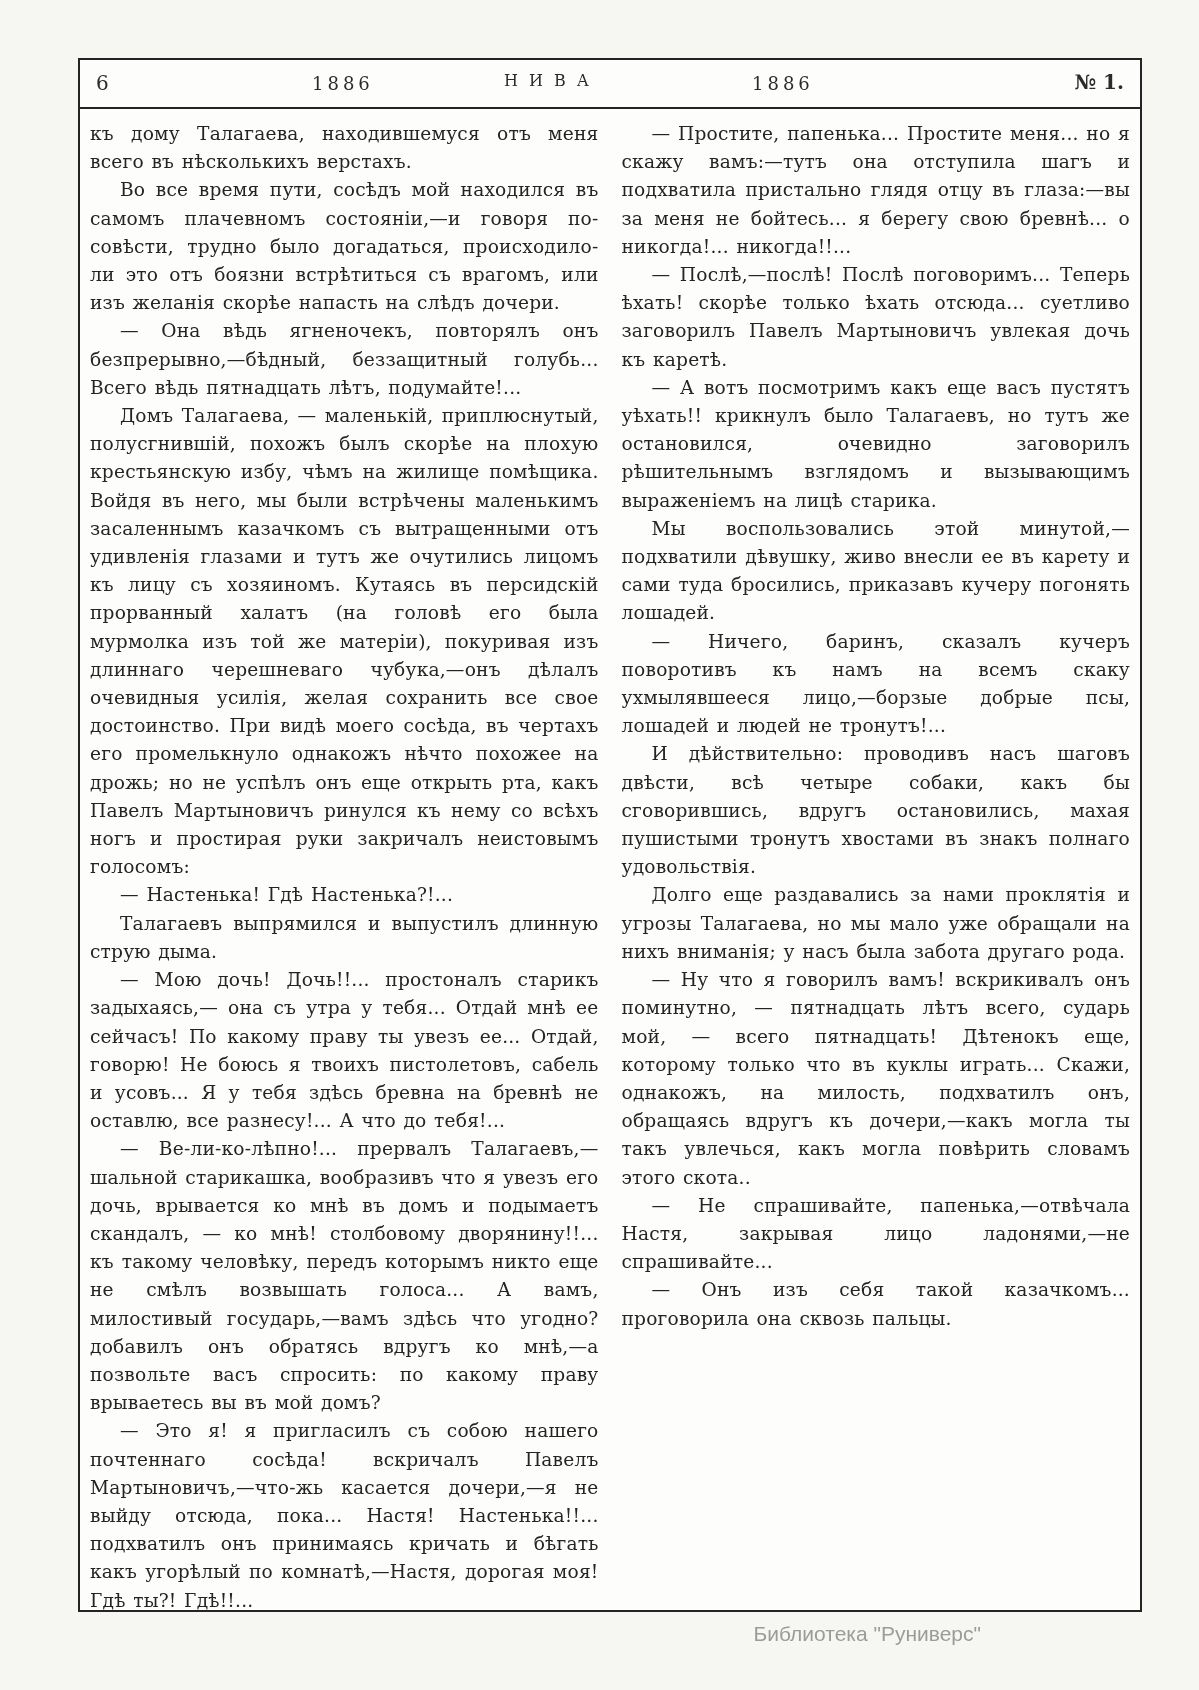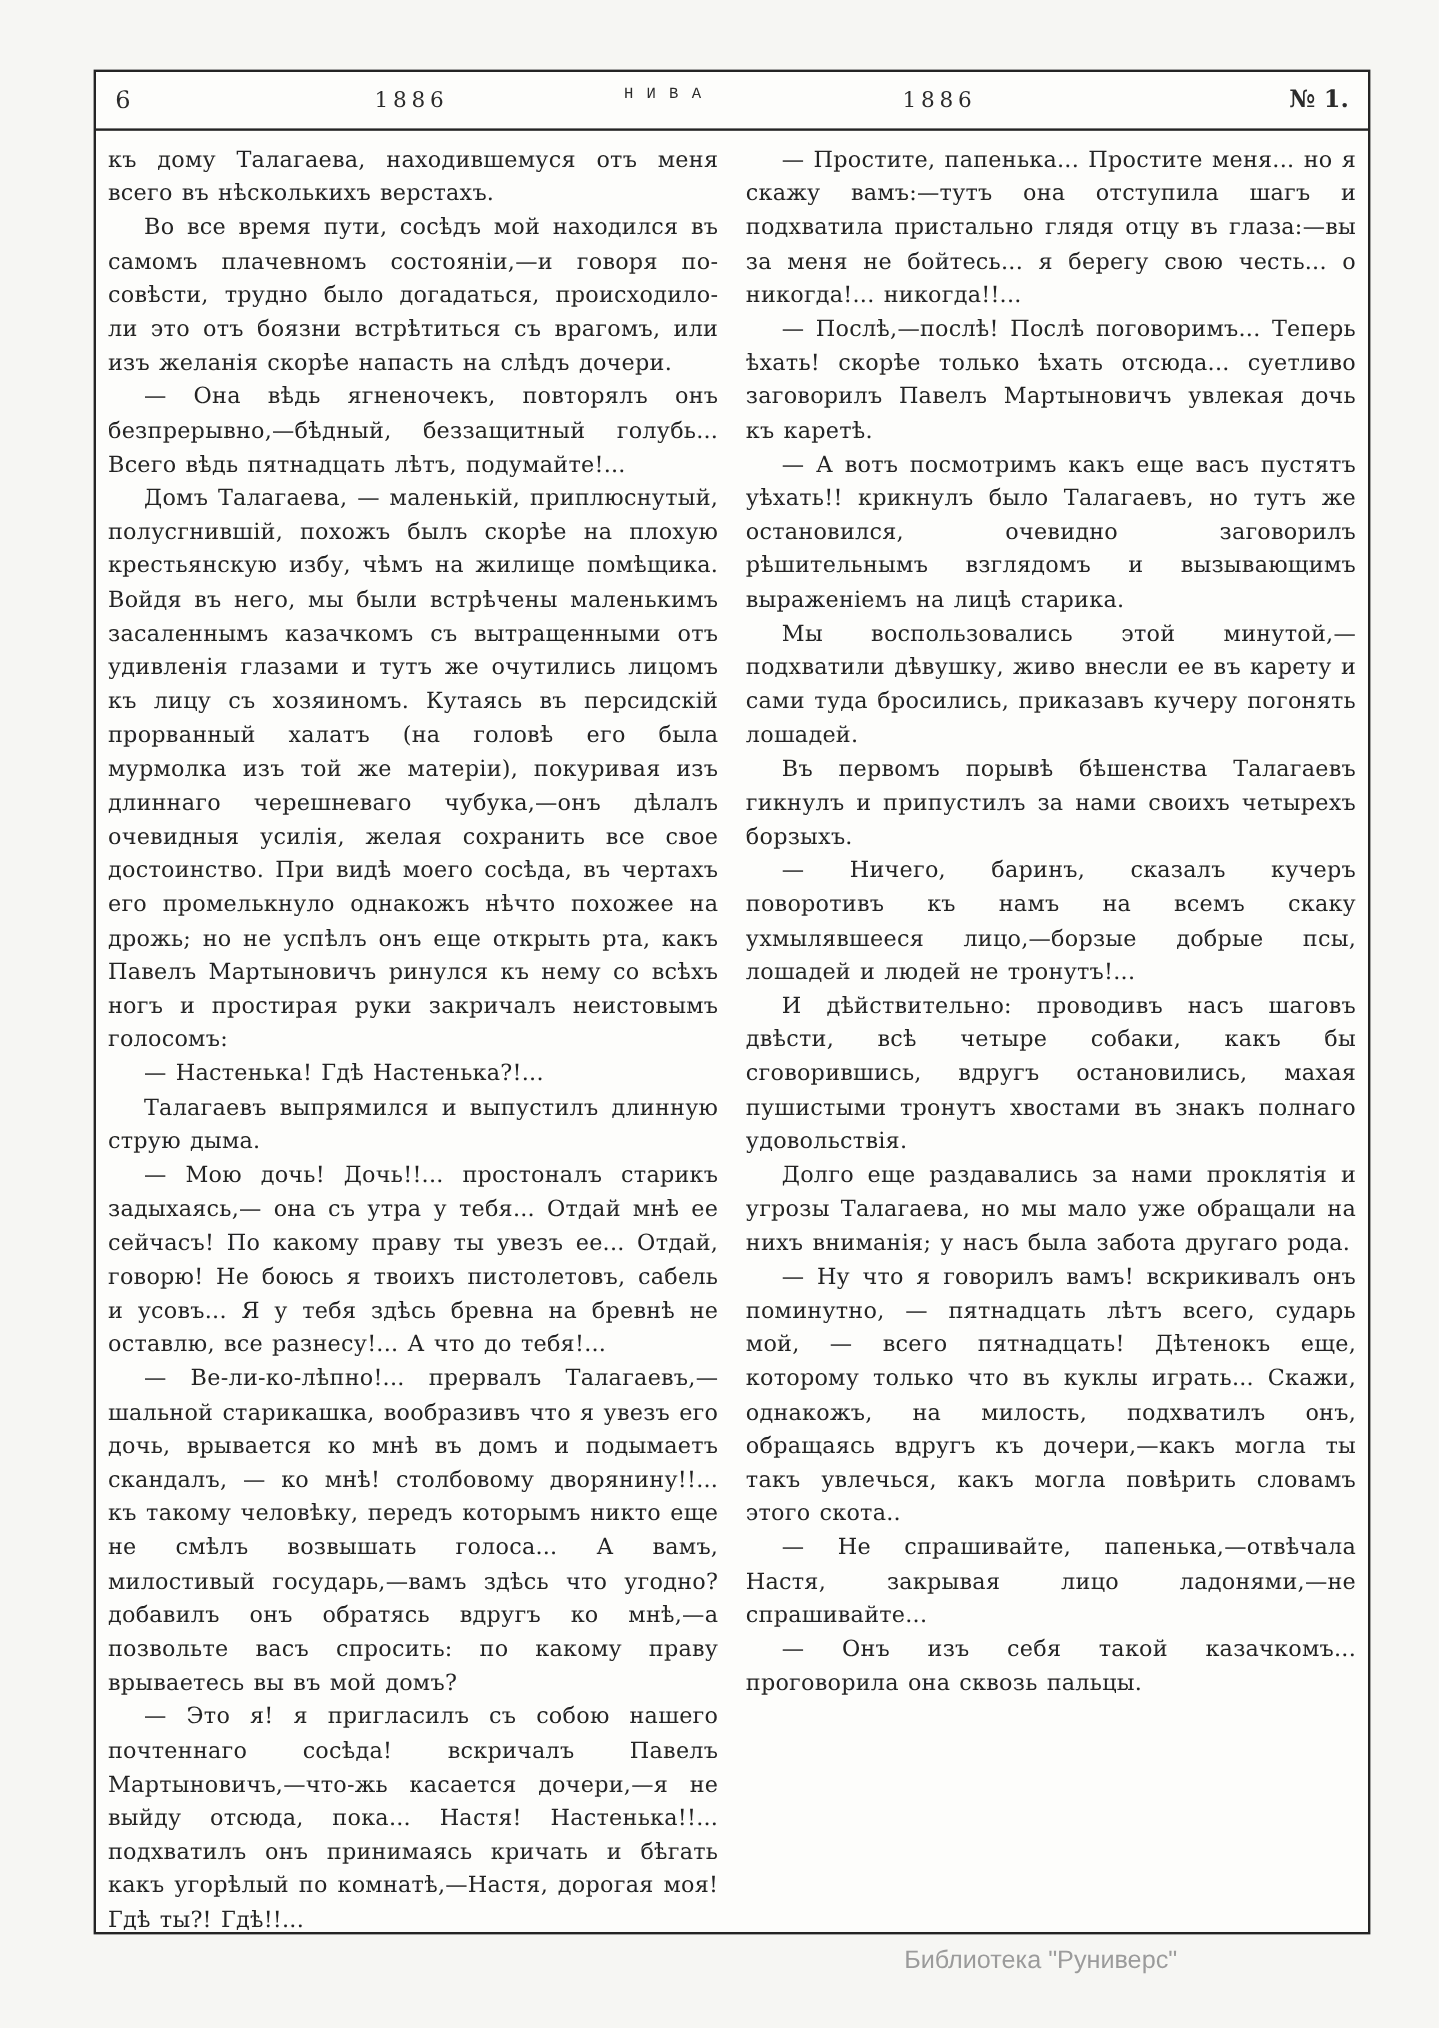--- a/index.html
+++ b/index.html
@@ -13,21 +13,21 @@
     position:absolute;left:78px;top:58px;width:1064px;height:1554px;
     background:#fdfdfb;border:2px solid #242424;box-sizing:border-box;
   }
   .page-header{
     position:relative;height:47px;border-bottom:2px solid #242424;
     color:#2b2b2b;
   }
   .page-header span{position:absolute;white-space:nowrap;}
   .pg-num{left:16px;top:11px;font-size:20px;}
   .yr-left{left:232px;top:13px;font-size:18px;letter-spacing:4px;}
-  .journal{left:440px;top:11px;font-size:13px;letter-spacing:11px;font-family:Liberation Mono, monospace;}
+  .journal{left:424px;top:11px;font-size:16px;letter-spacing:11px;}
   .yr-right{left:672px;top:13px;font-size:18px;letter-spacing:4px;}
   .issue{right:16px;top:10px;font-size:20px;font-weight:bold;}
   .body-columns{
     position:absolute;top:49px;bottom:0;left:0;right:0;
     display:flex;gap:23px;padding:11px 10px 8px 10px;box-sizing:border-box;
     overflow:hidden;
   }
   .col{
     flex:1 1 0;min-width:0;
     text-align:justify;
@@ -60,25 +60,24 @@
           <p>Во все время пути, сосѣдъ мой находился въ самомъ плачевномъ состояніи,—и говоря по-совѣсти, трудно было догадаться, происходило-ли это отъ боязни встрѣтиться съ врагомъ, или изъ желанія скорѣе напасть на слѣдъ дочери.</p>
           <p>— Она вѣдь ягненочекъ, повторялъ онъ безпрерывно,—бѣдный, беззащитный голубь... Всего вѣдь пятнадцать лѣтъ, подумайте!...</p>
           <p>Домъ Талагаева, — маленькій, приплюснутый, полусгнившій, похожъ былъ скорѣе на плохую крестьянскую избу, чѣмъ на жилище помѣщика. Войдя въ него, мы были встрѣчены маленькимъ засаленнымъ казачкомъ съ вытращенными отъ удивленія глазами и тутъ же очутились лицомъ къ лицу съ хозяиномъ. Кутаясь въ персидскій прорванный халатъ (на головѣ его была мурмолка изъ той же матеріи), покуривая изъ длиннаго черешневаго чубука,—онъ дѣлалъ очевидныя усилія, желая сохранить все свое достоинство. При видѣ моего сосѣда, въ чертахъ его промелькнуло однакожъ нѣчто похожее на дрожь; но не успѣлъ онъ еще открыть рта, какъ Павелъ Мартыновичъ ринулся къ нему со всѣхъ ногъ и простирая руки закричалъ неистовымъ голосомъ:</p>
           <p>— Настенька! Гдѣ Настенька?!...</p>
           <p>Талагаевъ выпрямился и выпустилъ длинную струю дыма.</p>
           <p>— Мою дочь! Дочь!!... простоналъ старикъ задыхаясь,— она съ утра у тебя... Отдай мнѣ ее сейчасъ! По какому праву ты увезъ ее... Отдай, говорю! Не боюсь я твоихъ пистолетовъ, сабель и усовъ... Я у тебя здѣсь бревна на бревнѣ не оставлю, все разнесу!... А что до тебя!...</p>
           <p>— Ве-ли-ко-лѣпно!... прервалъ Талагаевъ,—шальной старикашка, вообразивъ что я увезъ его дочь, врывается ко мнѣ въ домъ и подымаетъ скандалъ, — ко мнѣ! столбовому дворянину!!... къ такому человѣку, передъ которымъ никто еще не смѣлъ возвышать голоса... А вамъ, милостивый государь,—вамъ здѣсь что угодно? добавилъ онъ обратясь вдругъ ко мнѣ,—а позвольте васъ спросить: по какому праву врываетесь вы въ мой домъ?</p>
           <p>— Это я! я пригласилъ съ собою нашего почтеннаго сосѣда! вскричалъ Павелъ Мартыновичъ,—что-жь касается дочери,—я не выйду отсюда, пока... Настя! Настенька!!... подхватилъ онъ принимаясь кричать и бѣгать какъ угорѣлый по комнатѣ,—Настя, дорогая моя! Гдѣ ты?! Гдѣ!!...</p>
         </div>
       <div class="col" id="col-right">
-          <p>— Простите, папенька... Простите меня... но я скажу вамъ:—тутъ она отступила шагъ и подхватила пристально глядя отцу въ глаза:—вы за меня не бойтесь... я берегу свою честь... о никогда!... никогда!!...</p>
+          <p>— Простите, папенька... Простите меня... но я скажу вамъ:—тутъ она отступила шагъ и подхватила пристально глядя отцу въ глаза:—вы за меня не бойтесь... я берегу свою бревнѣ... о никогда!... никогда!!...</p>
           <p>— Послѣ,—послѣ! Послѣ поговоримъ... Теперь ѣхать! скорѣе только ѣхать отсюда... суетливо заговорилъ Павелъ Мартыновичъ увлекая дочь къ каретѣ.</p>
           <p>— А вотъ посмотримъ какъ еще васъ пустятъ уѣхать!! крикнулъ было Талагаевъ, но тутъ же остановился, очевидно заговорилъ рѣшительнымъ взглядомъ и вызывающимъ выраженіемъ на лицѣ старика.</p>
           <p>Мы воспользовались этой минутой,—подхватили дѣвушку, живо внесли ее въ карету и сами туда бросились, приказавъ кучеру погонять лошадей.</p>
-          <p>Въ первомъ порывѣ бѣшенства Талагаевъ гикнулъ и припустилъ за нами своихъ четырехъ борзыхъ.</p>
           <p>— Ничего, баринъ, сказалъ кучеръ поворотивъ къ намъ на всемъ скаку ухмылявшееся лицо,—борзые добрые псы, лошадей и людей не тронутъ!...</p>
           <p>И дѣйствительно: проводивъ насъ шаговъ двѣсти, всѣ четыре собаки, какъ бы сговорившись, вдругъ остановились, махая пушистыми тронутъ хвостами въ знакъ полнаго удовольствія.</p>
           <p>Долго еще раздавались за нами проклятія и угрозы Талагаева, но мы мало уже обращали на нихъ вниманія; у насъ была забота другаго рода.</p>
           <p>— Ну что я говорилъ вамъ! вскрикивалъ онъ поминутно, — пятнадцать лѣтъ всего, сударь мой, — всего пятнадцать! Дѣтенокъ еще, которому только что въ куклы играть... Скажи, однакожъ, на милость, подхватилъ онъ, обращаясь вдругъ къ дочери,—какъ могла ты такъ увлечься, какъ могла повѣрить словамъ этого скота..</p>
           <p>— Не спрашивайте, папенька,—отвѣчала Настя, закрывая лицо ладонями,—не спрашивайте...</p>
           <p>— Онъ изъ себя такой казачкомъ... проговорила она сквозь пальцы.</p>
         </div>
     </div>
   </div>
   <div class="watermark">Библиотека "Руниверс"</div>

